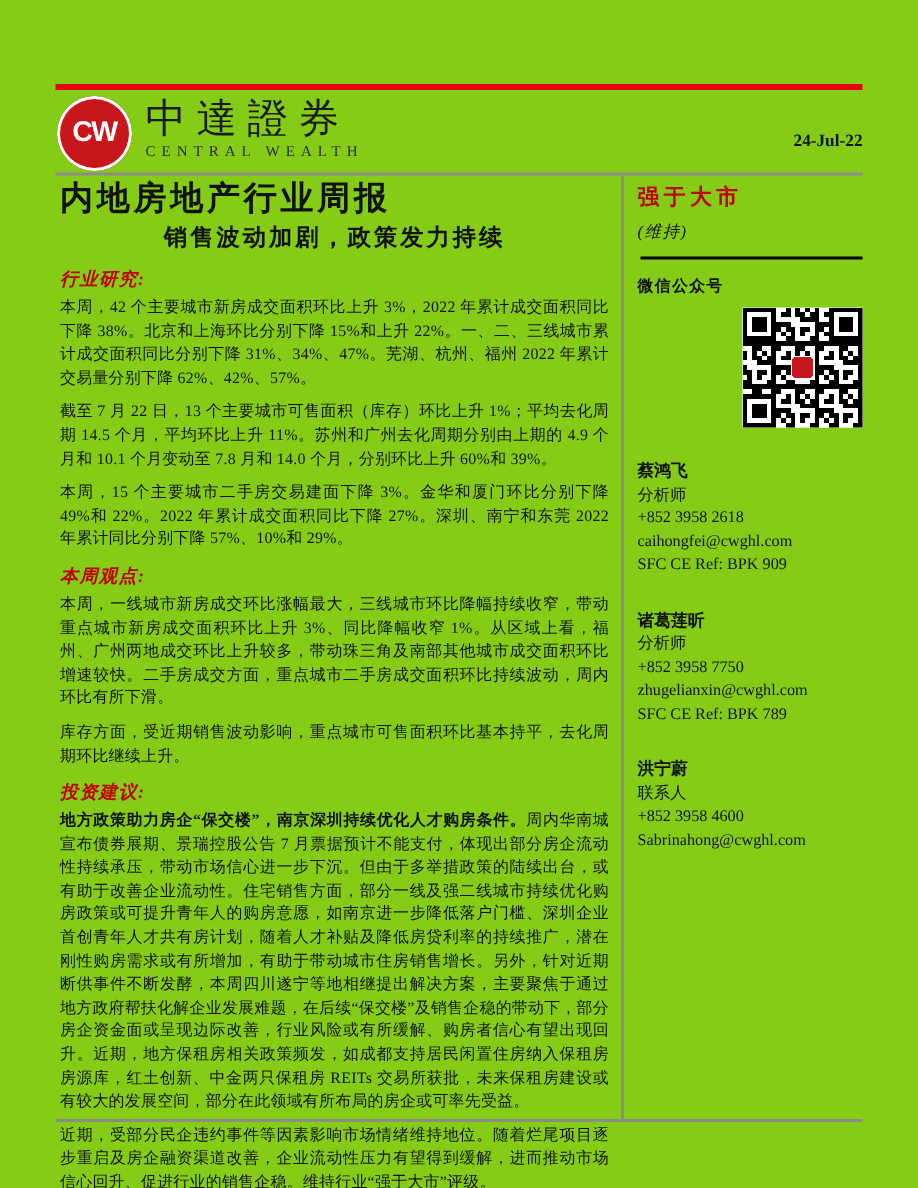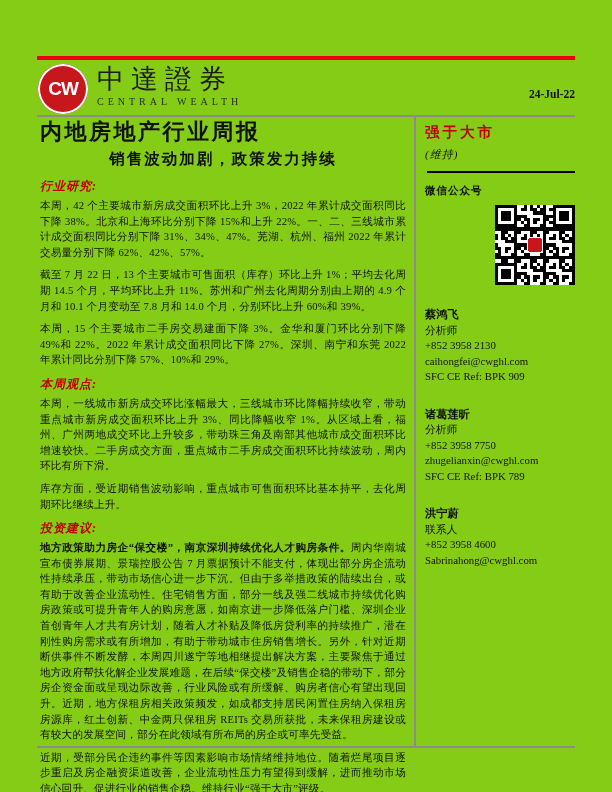--- a/index.html
+++ b/index.html
@@ -458,21 +458,21 @@
         <rect x="18" y="24" width="1" height="1" fill="#000"></rect>
         <rect x="19" y="24" width="1" height="1" fill="#000"></rect>
         <rect x="23" y="24" width="1" height="1" fill="#000"></rect>
         <rect x="24" y="24" width="1" height="1" fill="#000"></rect>
         <rect x="10.3" y="10.3" width="4.4" height="4.4" fill="#c8161d" rx="0.9"></rect>
       </svg>
 
     <div class="contact">
       <div class="c-name">蔡鸿飞</div>
       <div>分析师</div>
-      <div>+852 3958 2130</div>
+      <div>+852 3958 2618</div>
       <div>caihongfei@cwghl.com</div>
       <div>SFC CE Ref: BPK 909</div>
     </div>
 
     <div class="contact">
       <div class="c-name">诸葛莲昕</div>
       <div>分析师</div>
       <div>+852 3958 7750</div>
       <div>zhugelianxin@cwghl.com</div>
       <div>SFC CE Ref: BPK 789</div>

